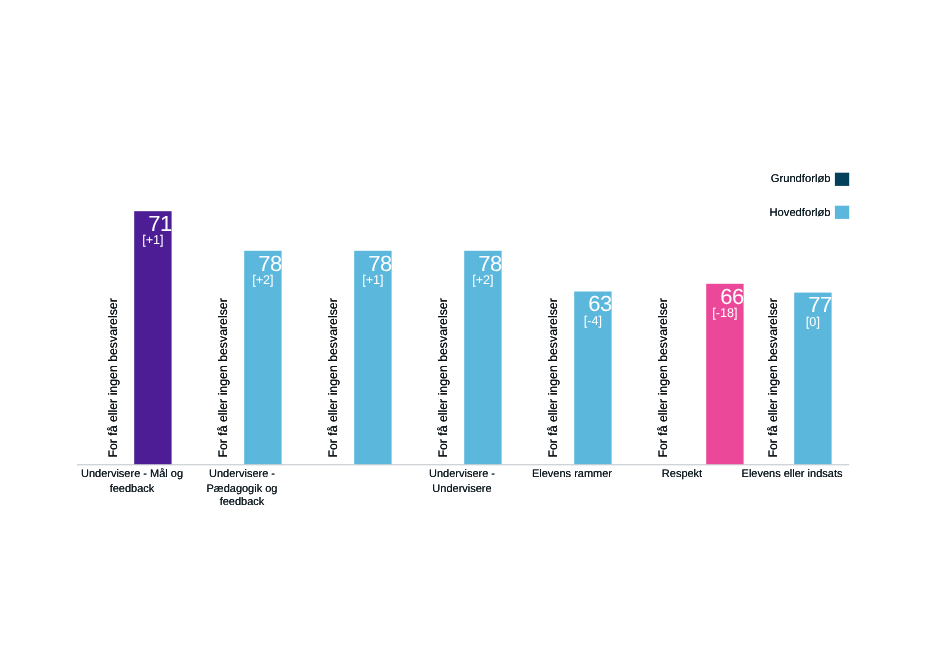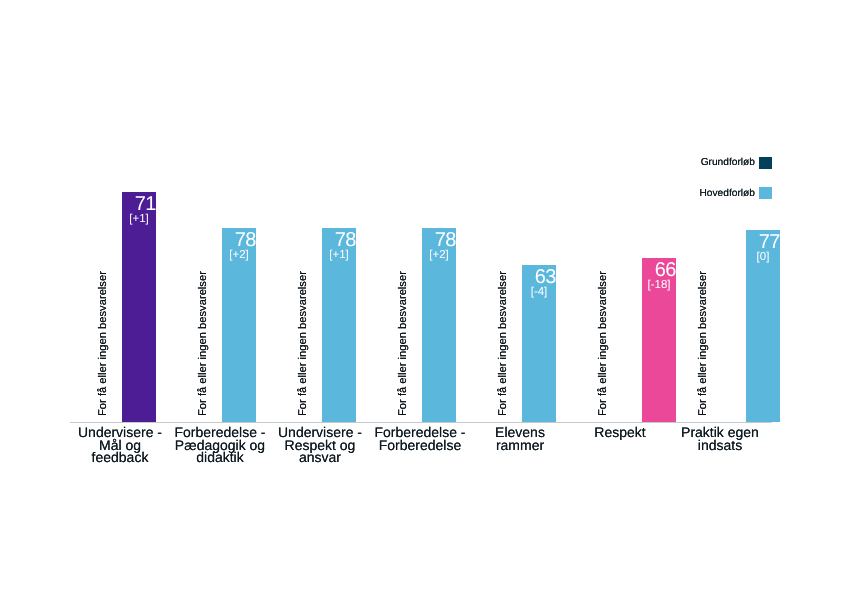--- a/index.html
+++ b/index.html
@@ -55,21 +55,21 @@
   .bar-value {
     position:absolute; left:0; right:0; text-align:right; color:#ffffff;
     font-size:20px; letter-spacing:-0.5px; top:4.8px; line-height:14px;
   }
   .bar-delta {
     position:absolute; left:0; right:0; text-align:center; color:#ffffff;
     font-size:11.5px; top:20.8px; line-height:12px;
   }
   .cat-label {
     position:absolute; top:426px; left:1.5px; width:97px; text-align:center;
-    font-size:14px; color:#0e1a21; line-height:12.7px;
+    font-size:10px; color:#0e1a21; line-height:12.7px;
     text-shadow:0 0 0.35px rgba(14,26,33,0.95);
   }
 </style>
 </head>
 <body>
 
 <div class="page">
 
 
   <div id="legend">
@@ -93,58 +93,57 @@
             <div class="bar-delta">[+1]</div>
           </div>
           <div class="cat-label">Undervisere - Mål og feedback</div>
         </div>
         <div class="cat-group" style="left: 170px;">
           <div class="bar-nodata-label">For få eller ingen besvarelser</div>
           <div class="bar" style="height: 194px; background: rgb(91, 183, 220);">
             <div class="bar-value">78</div>
             <div class="bar-delta">[+2]</div>
           </div>
-          <div class="cat-label">Forberedelse - Pædagogik og didaktik</div>
+          <div class="cat-label">Undervisere - Pædagogik og feedback</div>
         </div>
         <div class="cat-group" style="left: 270px;">
           <div class="bar-nodata-label">For få eller ingen besvarelser</div>
           <div class="bar" style="height: 194px; background: rgb(91, 183, 220);">
             <div class="bar-value">78</div>
             <div class="bar-delta">[+1]</div>
           </div>
-          <div class="cat-label">Undervisere - Respekt og ansvar</div>
         </div>
         <div class="cat-group" style="left: 370px;">
           <div class="bar-nodata-label">For få eller ingen besvarelser</div>
           <div class="bar" style="height: 194px; background: rgb(91, 183, 220);">
             <div class="bar-value">78</div>
             <div class="bar-delta">[+2]</div>
           </div>
-          <div class="cat-label">Forberedelse - Forberedelse</div>
+          <div class="cat-label">Undervisere - Undervisere</div>
         </div>
         <div class="cat-group" style="left: 470px;">
           <div class="bar-nodata-label">For få eller ingen besvarelser</div>
           <div class="bar" style="height: 157px; background: rgb(91, 183, 220);">
             <div class="bar-value">63</div>
             <div class="bar-delta">[-4]</div>
           </div>
           <div class="cat-label">Elevens rammer</div>
         </div>
         <div class="cat-group" style="left: 570px;">
           <div class="bar-nodata-label">For få eller ingen besvarelser</div>
           <div class="bar" style="height: 164px; background: #ec4899; margin-left: 20px;">
             <div class="bar-value">66</div>
             <div class="bar-delta">[-18]</div>
           </div>
           <div class="cat-label">Respekt</div>
         </div>
         <div class="cat-group" style="left: 670px;">
           <div class="bar-nodata-label">For få eller ingen besvarelser</div>
-          <div class="bar" style="height: 192px; background: rgb(91, 183, 220); margin-left: 24px;">
+          <div class="bar" style="height: 156px; background: rgb(91, 183, 220);">
             <div class="bar-value">77</div>
             <div class="bar-delta">[0]</div>
           </div>
-          <div class="cat-label">Praktik egen indsats</div>
+          <div class="cat-label">Elevens eller indsats</div>
         </div>
       </div>
   </div>
 
 </div>
 
 </body></html>

